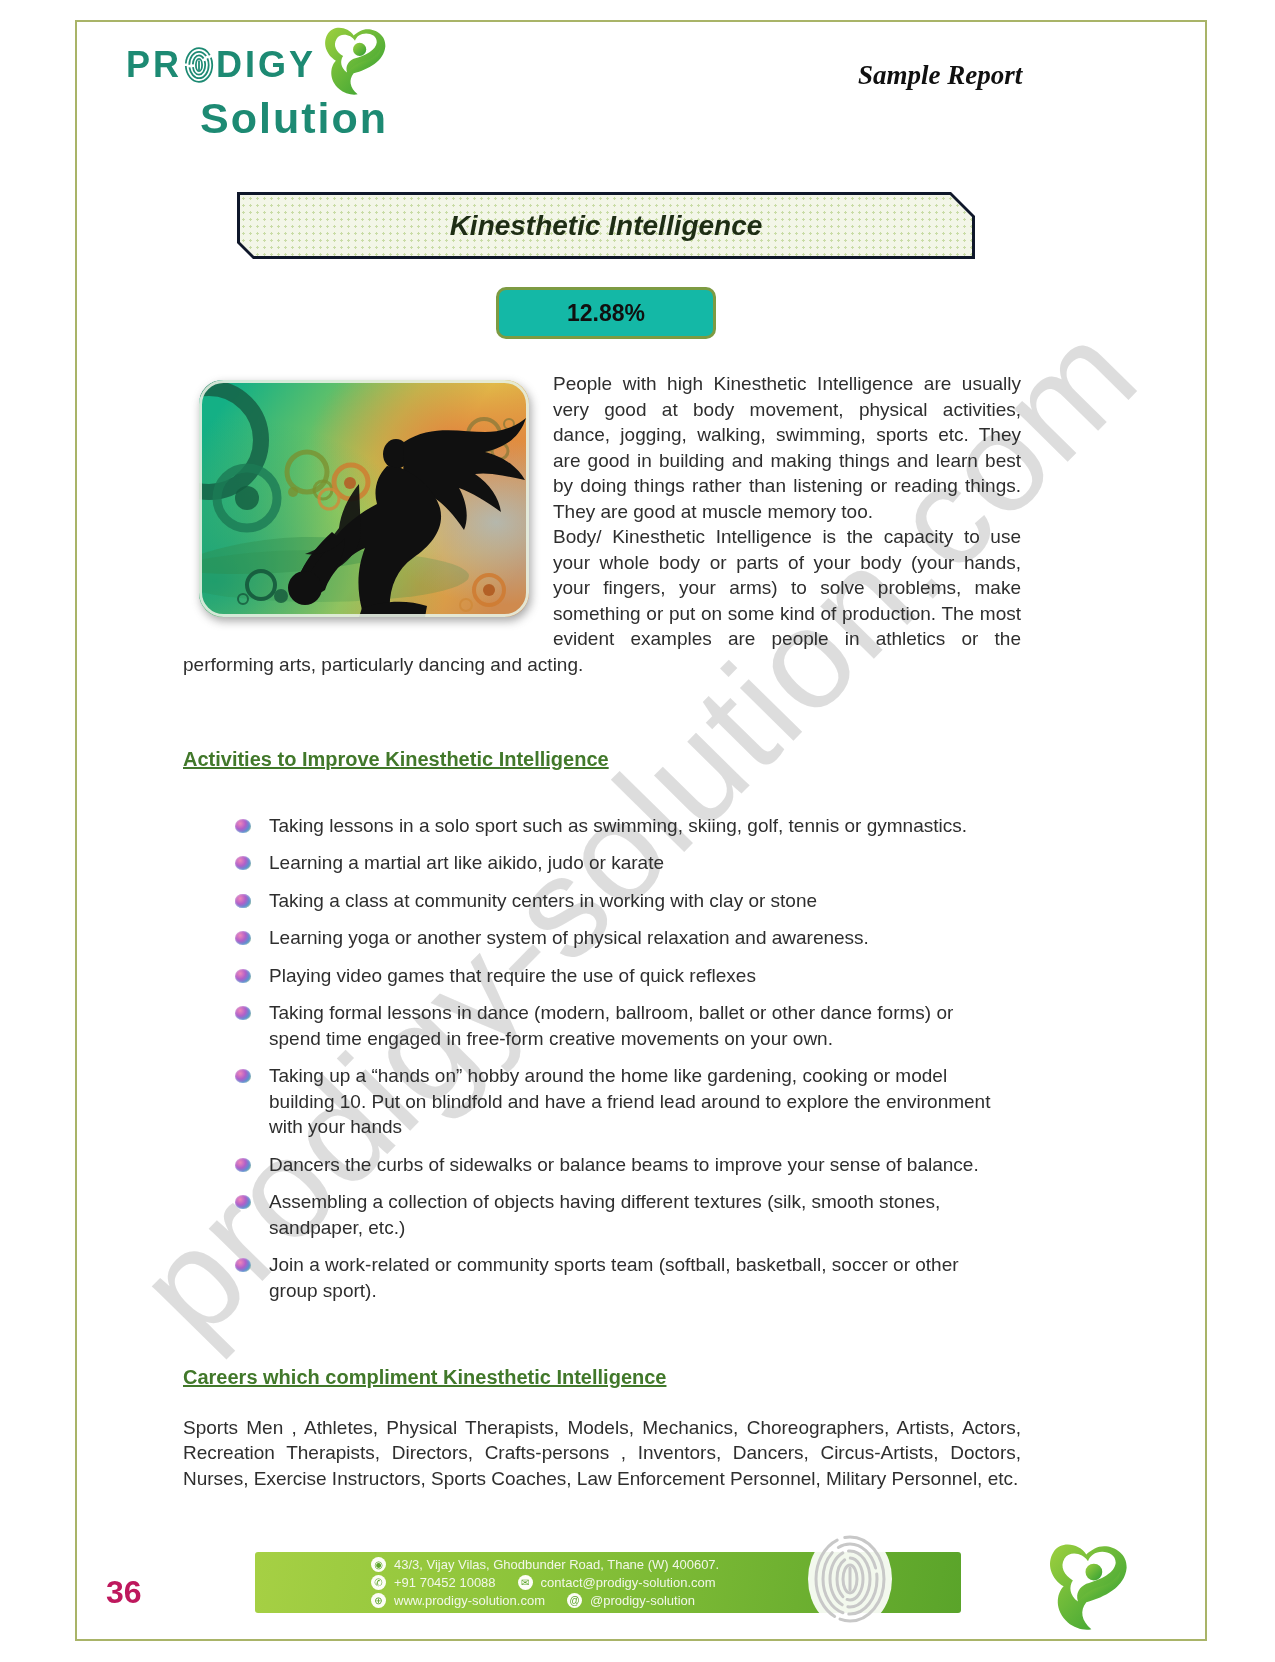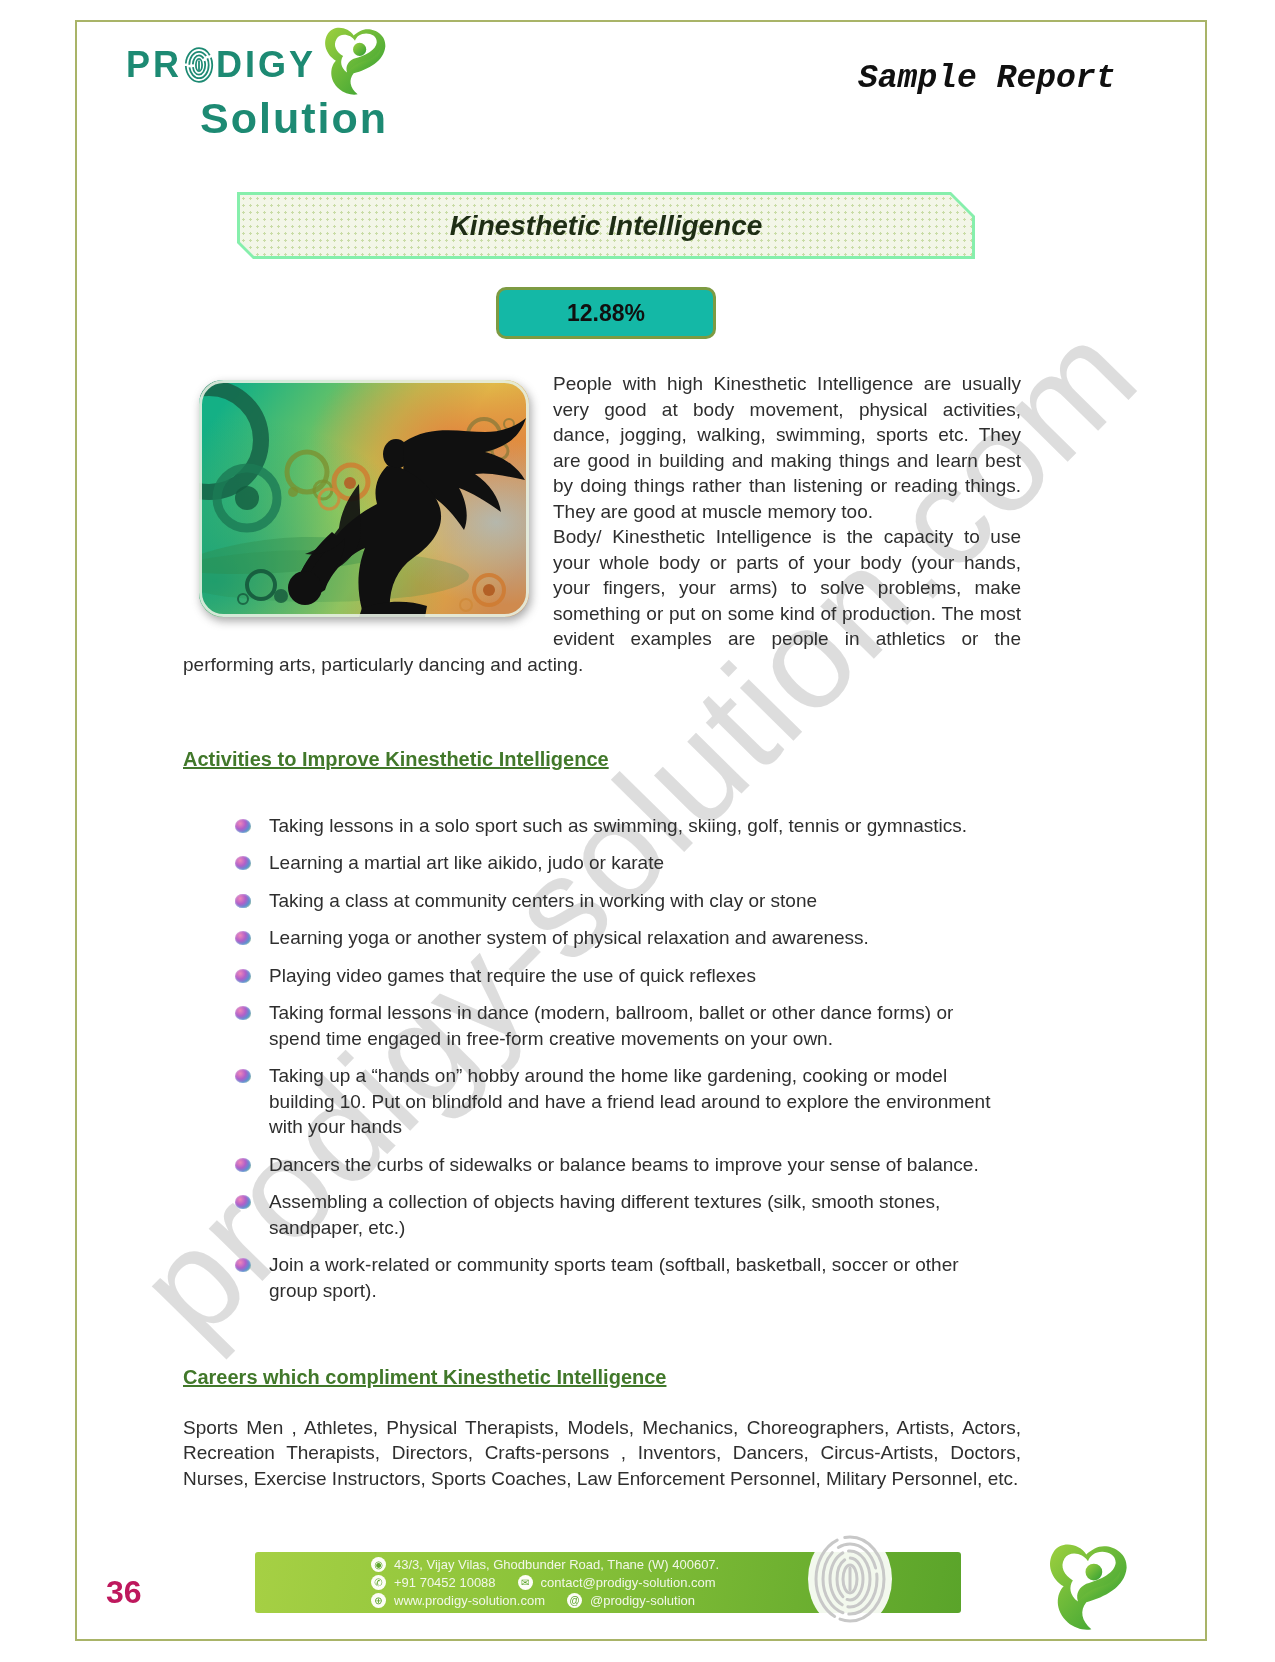--- a/index.html
+++ b/index.html
@@ -13,24 +13,24 @@
     position:absolute;left:637px;top:830px;transform:translate(-50%,-50%) rotate(-45.5deg);
     font-size:142px;color:#bdbdbd;opacity:.5;white-space:nowrap;z-index:0;letter-spacing:2px;
   }
   
   .logo{position:absolute;left:126px;top:34px;z-index:2;color:#1d8a73;text-align:right;}
   .logo-row1{display:flex;align-items:center;font-size:36px;font-weight:bold;letter-spacing:3px;}
   .logo-o{margin:0 2px;}
   .logo-heart{margin-left:6px;margin-top:-10px;}
   .logo-row2{font-size:43px;font-weight:bold;letter-spacing:2px;margin-top:-2px;}
   .report-label{position:absolute;left:858px;top:60px;z-index:2;
-    font-family:Liberation Mono, monospace;font-style:italic;font-weight:bold;font-size:33px;color:#101010;}
+    font-family:Liberation Serif, serif;font-style:italic;font-weight:bold;font-size:27px;color:#101010;}
   
   .banner{position:absolute;left:237px;top:192px;width:738px;height:67px;z-index:1;}
-  .banner-outer{width:100%;height:100%;background:#86efac;
+  .banner-outer{width:100%;height:100%;background:#0f172a;
     clip-path:polygon(0 0, calc(100% - 24px) 0, 100% 24px, 100% 100%, 16px 100%, 0 calc(100% - 16px));
     position:relative;}
   .banner-inner{position:absolute;left:3px;top:3px;right:3px;bottom:3px;
     background-color:#f3f6e8;
     background-image:radial-gradient(#c9dca6 1px, transparent 1.3px);
     background-size:7px 7px;
     clip-path:polygon(0 0, calc(100% - 22px) 0, 100% 22px, 100% 100%, 14px 100%, 0 calc(100% - 14px));
     display:flex;align-items:center;justify-content:center;}
   .banner-title{font-size:28px;font-weight:bold;font-style:italic;color:#1e2d15;}
   

